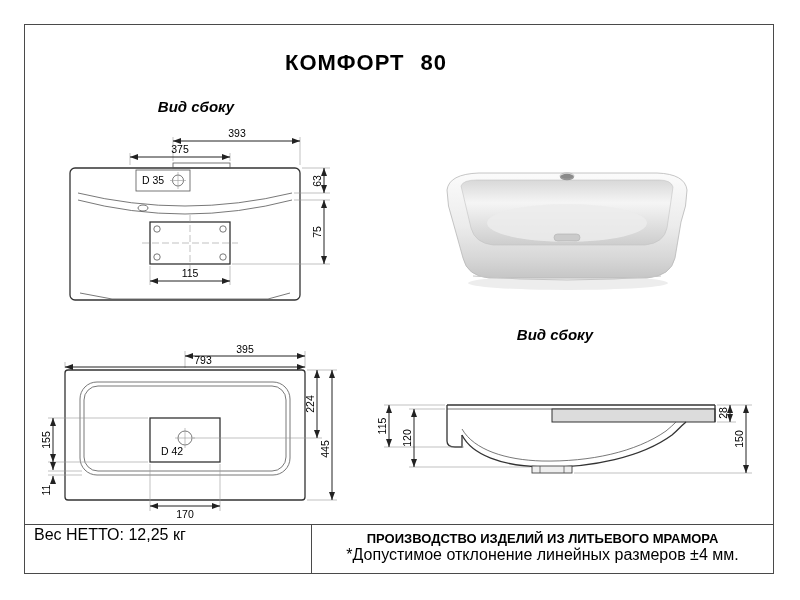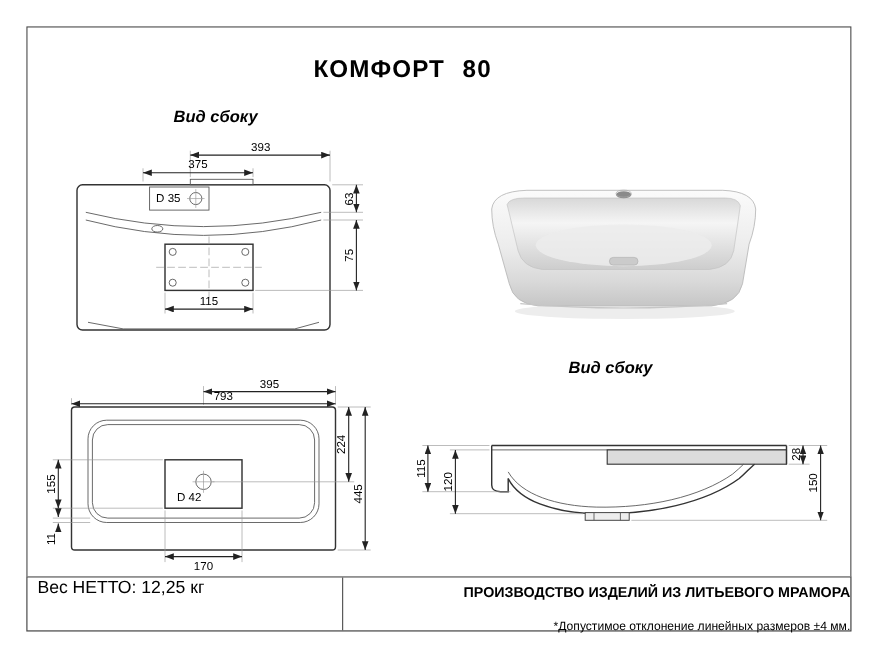--- a/index.html
+++ b/index.html
@@ -17,23 +17,23 @@
   .thin{fill:none;stroke:#555;stroke-width:0.8;}
   .ext{stroke:#999;stroke-width:0.6;fill:none;}
   .cl{stroke:#999;stroke-width:0.6;stroke-dasharray:7 3;fill:none;}
   .dim{stroke:#222;stroke-width:1;fill:none;}
   .lbl{font-family:"Liberation Sans",sans-serif;font-size:10.5px;fill:#000;}
   .footer{position:absolute;left:24px;top:524px;width:750px;height:50px;
           border:1px solid #4a4a4a;box-sizing:border-box;display:flex;background:#fff;}
   .f-left{width:287px;border-right:1px solid #4a4a4a;box-sizing:border-box;
           padding:2px 0 0 9px;}
   .f-left .line{font-size:16px;line-height:15px;}
-  .f-right{flex:1;text-align:right;}
+  .f-right{flex:1;text-align:center;}
   .f-right .l1{font-size:13px;font-weight:bold;margin-top:6px;}
-  .f-right .l2{font-size:11px;margin-top:18px;}
+  .f-right .l2{font-size:16px;margin-top:0;}
 </style>
 </head>
 <body>
 
 <div class="page">
 
   <svg width="0" height="0" style="position:absolute" aria-hidden="true">
     <defs>
       <marker id="arr" markerWidth="10" markerHeight="8" refX="8" refY="3" orient="auto-start-reverse" markerUnits="userSpaceOnUse">
         <path d="M0,0 L8,3 L0,6 Z" fill="#222"></path>

